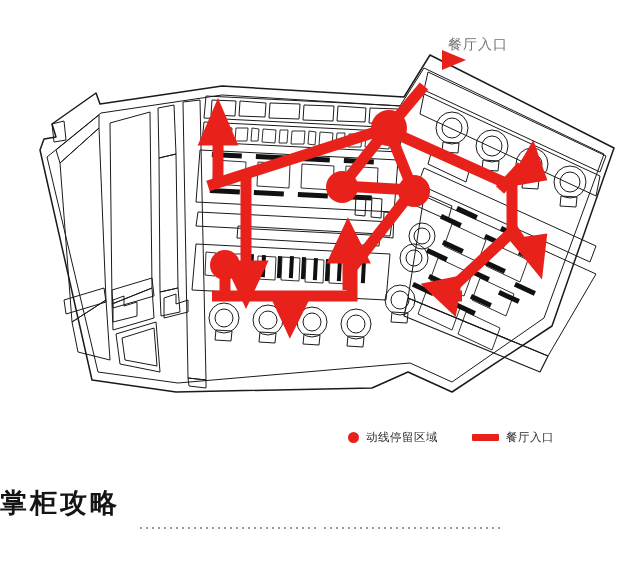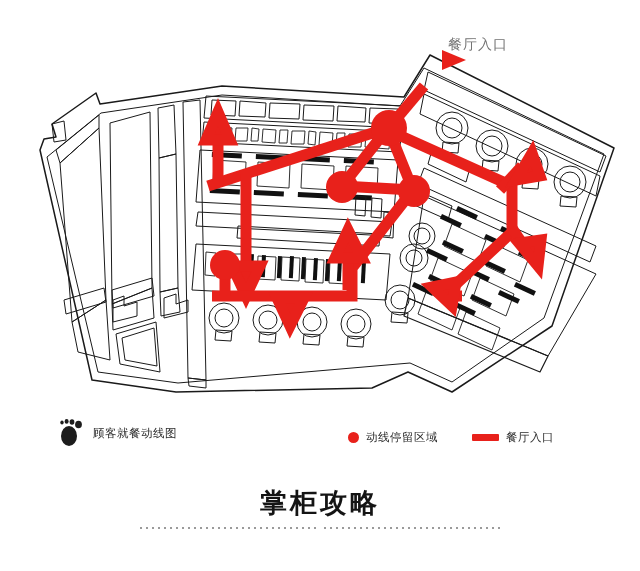--- a/index.html
+++ b/index.html
@@ -23,21 +23,21 @@
 
   .legend-right{position:absolute;left:348px;top:430px;display:flex;align-items:center;gap:8px;}
   .legend-right .grp{display:flex;align-items:center;gap:7px;}
   .legend-right .grp + .grp{margin-left:26px;}
   .swatch-dot{width:11px;height:11px;border-radius:50%;display:block;}
   .swatch-bar{width:27px;height:7px;display:block;border-radius:1px;}
   .legend-right .lbl{font-size:11.5px;color:#2b2b2b;letter-spacing:.5px;white-space:nowrap;
     font-family:"DejaVu Sans","Liberation Sans",sans-serif;}
 
   
-  .footer{position:absolute;left:0;top:487px;width:640px;text-align:center;}
+  .footer{position:absolute;left:0;top:487px;width:640px;text-align:left;}
   .footer .cn{
     font-size:27px;font-weight:bold;color:#141414;letter-spacing:3px;line-height:1.15;
     font-family:"DejaVu Sans","Liberation Sans",sans-serif;
   }
   .footer .subrow{display:flex;align-items:center;justify-content:center;gap:8px;margin-top:9px;}
   .footer .en{
     font-size:12px;color:#6d6d6d;letter-spacing:4.2px;white-space:nowrap;
     font-family:"Liberation Sans","DejaVu Sans",sans-serif;
   }
   .dots{display:flex;align-items:center;gap:4px;}
@@ -270,30 +270,20 @@
       <circle cx="225" cy="265" r="15" stroke="none"></circle>
     </g>
   </svg>
 
   <svg class="layer" viewBox="0 0 640 571">
     <polygon points="442,50 466,60 442,70" fill="#E8211B"></polygon>
   </svg>
 
   <div class="entrance-label">餐厅入口</div>
 
-  <div class="legend-left">
-    <svg class="foot" viewBox="0 0 26 30">
-      <ellipse cx="11" cy="18" rx="8" ry="10" fill="#1c1c1c"></ellipse>
-      <ellipse cx="20.5" cy="6.5" rx="3.4" ry="3.8" fill="#1c1c1c"></ellipse>
-      <ellipse cx="14" cy="4" rx="2.4" ry="2.7" fill="#1c1c1c"></ellipse>
-      <ellipse cx="8.6" cy="3.4" rx="2" ry="2.3" fill="#1c1c1c"></ellipse>
-      <ellipse cx="4" cy="4.6" rx="1.7" ry="2" fill="#1c1c1c"></ellipse>
-    </svg>
-    <span class="lbl">顾客就餐动线图</span>
-  </div>
 
   <div class="legend-right">
     <span class="grp">
       <span class="swatch-dot" style="background:#E8211B"></span>
       <span class="lbl">动线停留区域</span>
     </span>
     <span class="grp">
       <span class="swatch-bar" style="background:#E8211B"></span>
       <span class="lbl">餐厅入口</span>
     </span>

